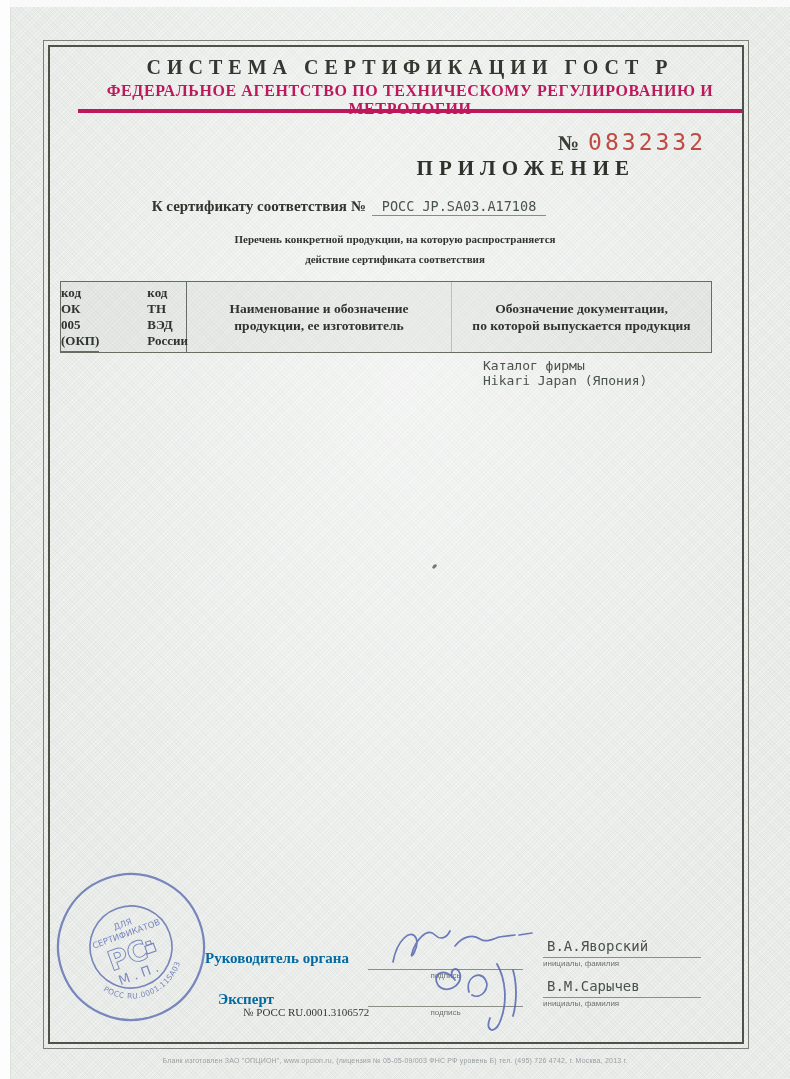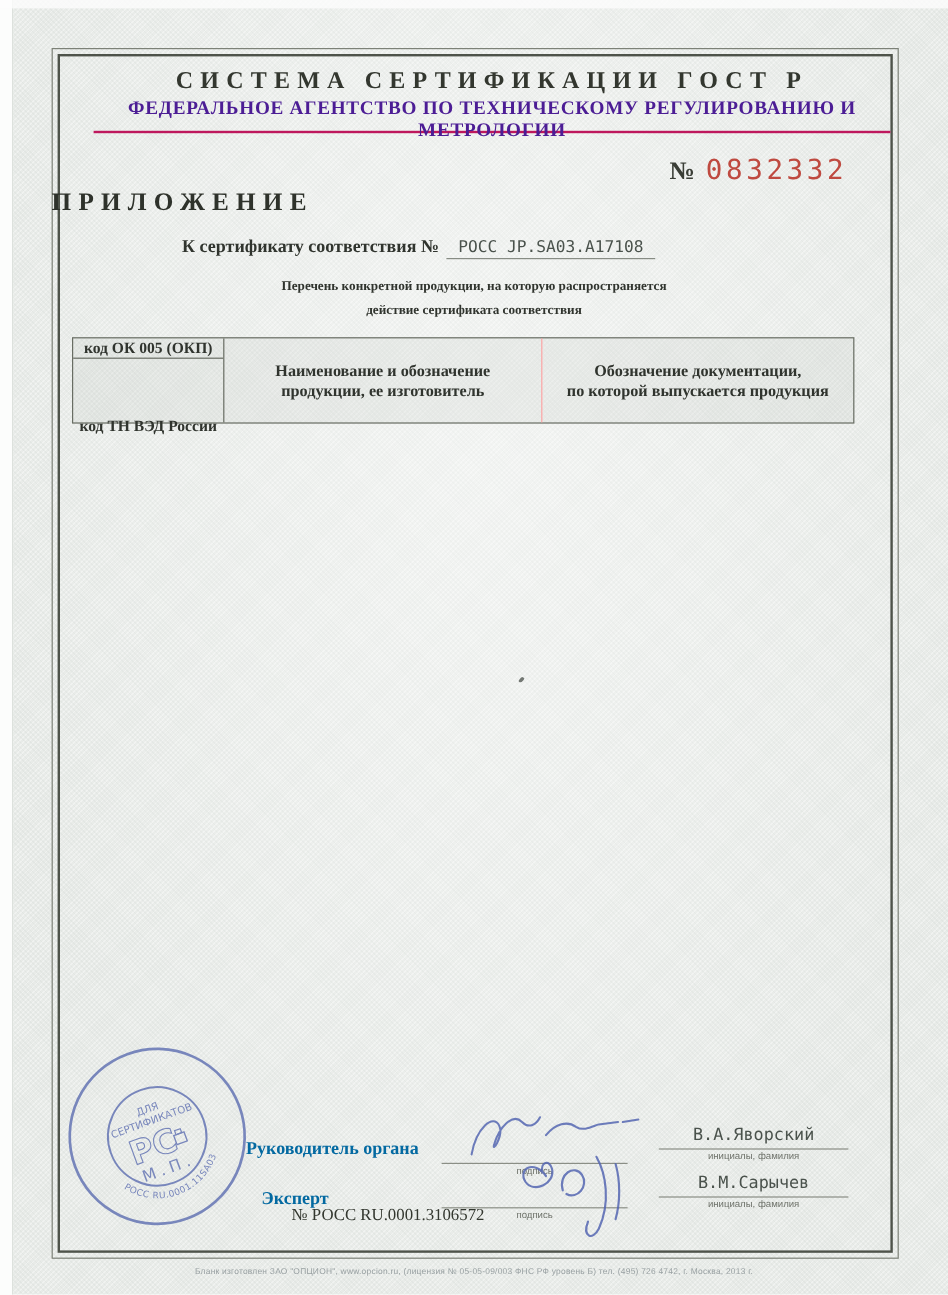--- a/index.html
+++ b/index.html
@@ -10,40 +10,40 @@
       radial-gradient(ellipse at 50% 35%, rgba(255,255,255,.45), rgba(255,255,255,0) 75%),
       repeating-linear-gradient(45deg, rgba(198,206,201,.18) 0 1px, transparent 1px 3px),
       repeating-linear-gradient(-45deg, rgba(255,255,255,.35) 0 1px, transparent 1px 3px),
       #e8ebe8;}
   .scan-edge-left{position:absolute;left:0;top:0;width:10px;height:100%;background:#fcfdfc;border-right:1px solid #dde1dd;}
   .scan-edge-top{position:absolute;left:0;top:0;width:100%;height:7px;background:rgba(252,253,252,.8);}
 
   .frame-outer{position:absolute;left:43px;top:40px;width:704px;height:1007px;border:1px solid #7c8177;}
   .frame-inner{position:absolute;left:4px;top:4px;right:4px;bottom:4px;border:2px solid #4e534a;}
 
-  .masthead{position:absolute;left:0;right:0;top:0;height:62px;border-bottom:2px solid #be185d;text-align:center;margin-left:28px;}
+  .masthead{position:absolute;left:0;right:0;top:0;height:62px;border-bottom:4px solid #be185d;text-align:center;margin-left:28px;}
   .sys-title{margin-top:9px;font-size:20px;font-weight:bold;letter-spacing:6px;color:#33372f;}
-  .agency{margin-top:3px;font-size:16px;font-weight:bold;letter-spacing:.6px;color:#4c1d95;}
+  .agency{margin-top:3px;font-size:16px;font-weight:bold;letter-spacing:.6px;color:#be185d;}
 
   .doc-number{position:absolute;left:558px;top:129px;white-space:nowrap;}
   .no-sign{font-size:21px;font-weight:bold;color:#3a3e36;}
   .no-value{font-family:"DejaVu Sans Mono",monospace;font-size:23px;letter-spacing:3px;color:#bf4a40;margin-left:9px;}
 
-  .doc-title{position:absolute;left:43px;top:156px;width:592px;text-align:left;
+  .doc-title{position:absolute;left:43px;top:156px;width:592px;text-align:right;
              font-size:21px;font-weight:bold;letter-spacing:6px;color:#2e322b;}
   .cert-line{position:absolute;left:43px;top:197px;width:612px;text-align:center;white-space:nowrap;}
   .cert-label{font-size:15px;font-weight:bold;}
   .cert-value{font-family:"DejaVu Sans Mono",monospace;font-size:13.5px;color:#4a524c;
               border-bottom:1px solid #878c84;padding:0 10px 1px;margin-left:6px;}
   .subtitle{position:absolute;left:43px;top:229px;width:704px;text-align:center;
             font-size:11px;font-weight:bold;line-height:20px;white-space:pre-line;}
 
   .tbl{position:absolute;left:60px;top:281px;width:650px;height:70px;display:flex;
        border:1px solid #686d63;background:rgba(165,172,162,.12);}
-  .tbl-col1{width:125px;border-right:1px solid #686d63;display:flex;flex-direction:column;gap:48px;}
+  .tbl-col1{width:125px;border-right:1px solid #686d63;display:flex;flex-direction:row;gap:48px;}
   .tbl-c1cell{flex:1;display:flex;align-items:center;justify-content:center;
               font-size:13px;font-weight:bold;}
   .tbl-c1cell.top{border-bottom:1px solid #686d63;}
   .tbl-col2{width:264px;border-right:1px solid #fca5a5;display:flex;align-items:center;justify-content:center;
             text-align:center;font-size:13.5px;font-weight:bold;line-height:17px;white-space:pre-line;}
   .tbl-col3{flex:1;display:flex;align-items:center;justify-content:center;text-align:center;
             font-size:13.5px;font-weight:bold;line-height:17px;white-space:pre-line;}
 
   .mono{font-family:"DejaVu Sans Mono",monospace;color:#4a524c;}
   .row-codes{position:absolute;left:72px;top:373px;font-size:13px;line-height:15px;white-space:pre-line;}
@@ -51,24 +51,24 @@
   .row-doc{position:absolute;left:483px;top:358px;font-size:13px;line-height:15px;white-space:pre-line;}
 
   .ink-dot{position:absolute;left:433px;top:564px;width:3px;height:5px;background:#4a4f49;
            border-radius:50% 20% 60% 30%;transform:rotate(38deg);opacity:.75;}
 
   .stamp{position:absolute;left:50px;top:866px;width:162px;height:162px;transform:rotate(-20deg);opacity:.9;}
 
   .sig-label{position:absolute;font-size:15px;font-weight:bold;color:#0369a1;white-space:nowrap;}
   .sig-line{position:absolute;border-top:1px solid #8a8e85;text-align:center;}
   .sig-cap{font-size:8px;color:#6e726a;font-family:"Liberation Sans",sans-serif;margin-top:1px;}
-  .name-block{position:absolute;width:170px;text-align:center;}
+  .name-block{position:absolute;width:170px;}
   .name-text{font-family:"DejaVu Sans Mono",monospace;font-size:14px;color:#4a524c;
              border-bottom:1px solid #8a8e85;padding:0 4px 3px;display:inline-block;min-width:150px;}
-  .reg-number{position:absolute;font-size:14px;color:#33372f;white-space:nowrap;}
+  .reg-number{position:absolute;font-size:11px;color:#33372f;white-space:nowrap;}
   .sig-ink{position:absolute;}
 
   .fine-print{position:absolute;left:95px;top:1057px;width:600px;text-align:center;
               font-size:7px;letter-spacing:.2px;color:#98a0a2;font-family:"Liberation Sans",sans-serif;}
 </style>
 </head>
 <body>
 
 <div class="page">
   <div class="paper"></div>
@@ -101,20 +101,22 @@
     <div class="tbl-col1">
       <div class="tbl-c1cell top">код ОК 005 (ОКП)</div>
       <div class="tbl-c1cell">код ТН ВЭД России</div>
     </div>
     <div class="tbl-col2">Наименование и обозначение
 продукции, ее изготовитель</div>
     <div class="tbl-col3">Обозначение документации,
 по которой выпускается продукция</div>
   </div>
 
+  <div class="row-doc mono">Каталог фирмы
+Hikari Japan (Япония)</div>
 
   <div class="ink-dot"></div>
 
   <div class="stamp">
     <svg viewBox="-80 -80 160 160" width="162" height="162">
       <defs>
         <path id="arcOuter" d="M 0 64 A 64 64 0 1 1 -0.12 64"></path>
         <path id="arcOrg" d="M 0 49 A 49 49 0 1 1 -0.12 49"></path>
         <path id="arcReg" d="M -46 22 A 51 51 0 0 0 46 22"></path>
       </defs>

